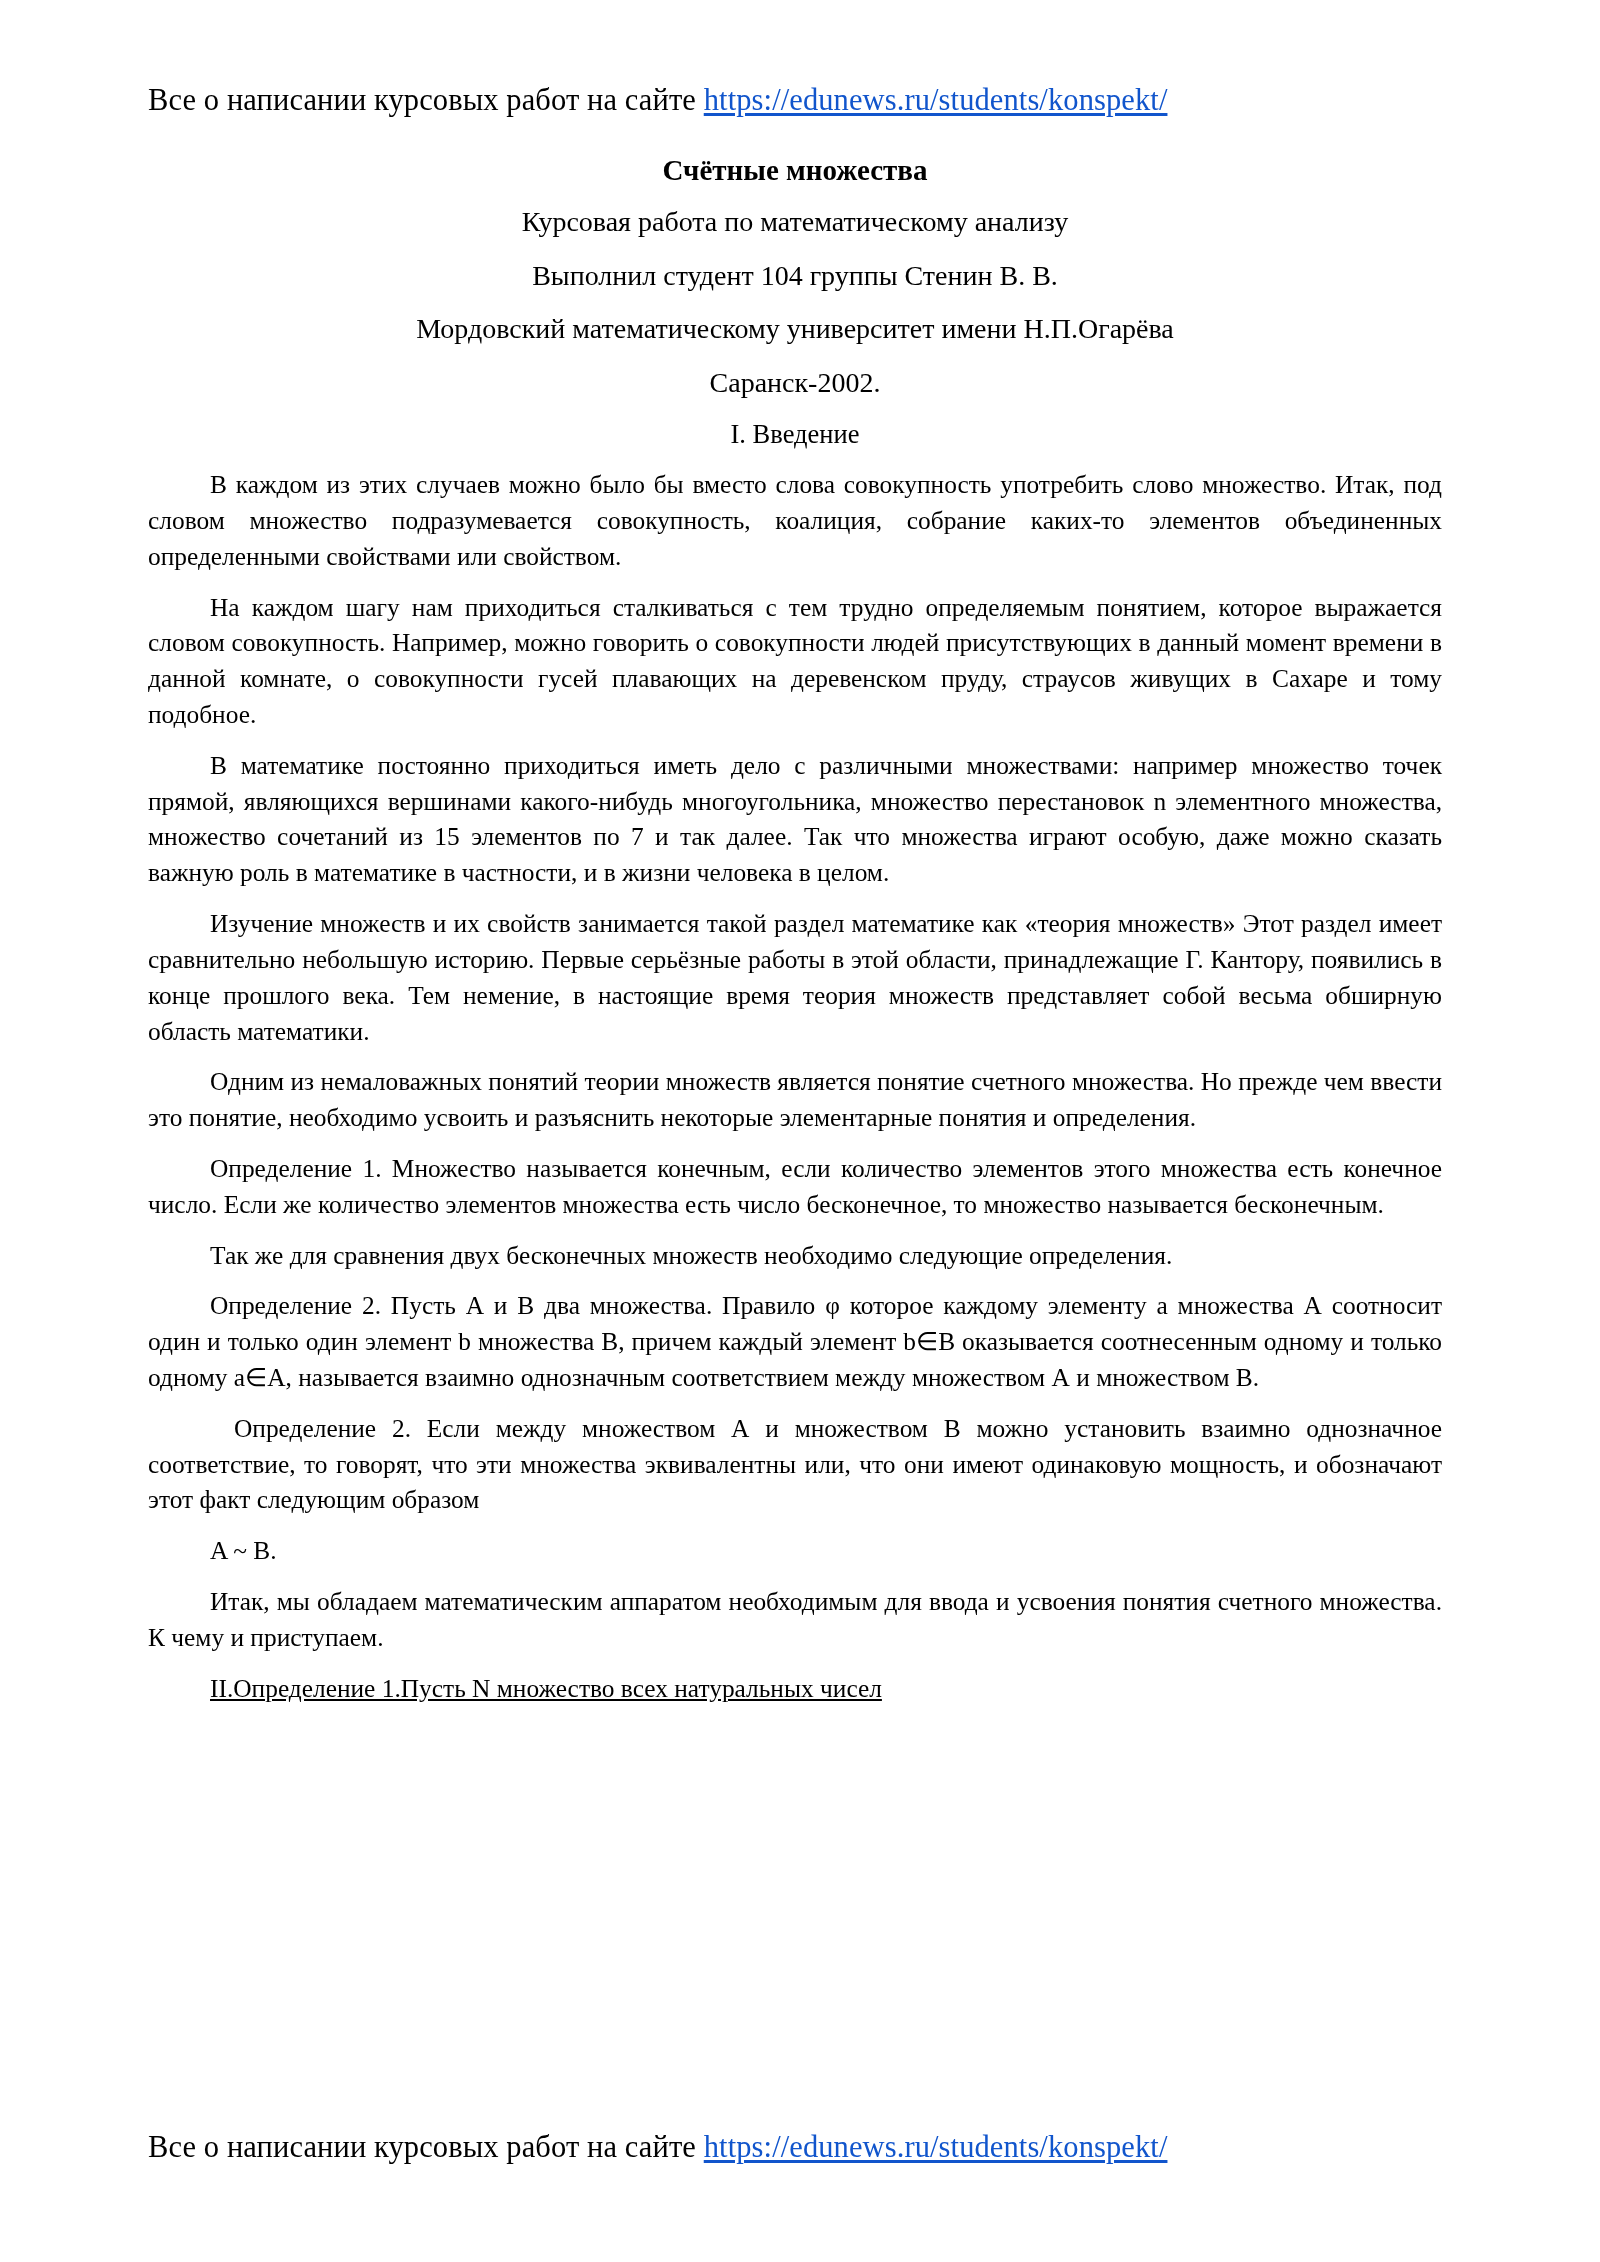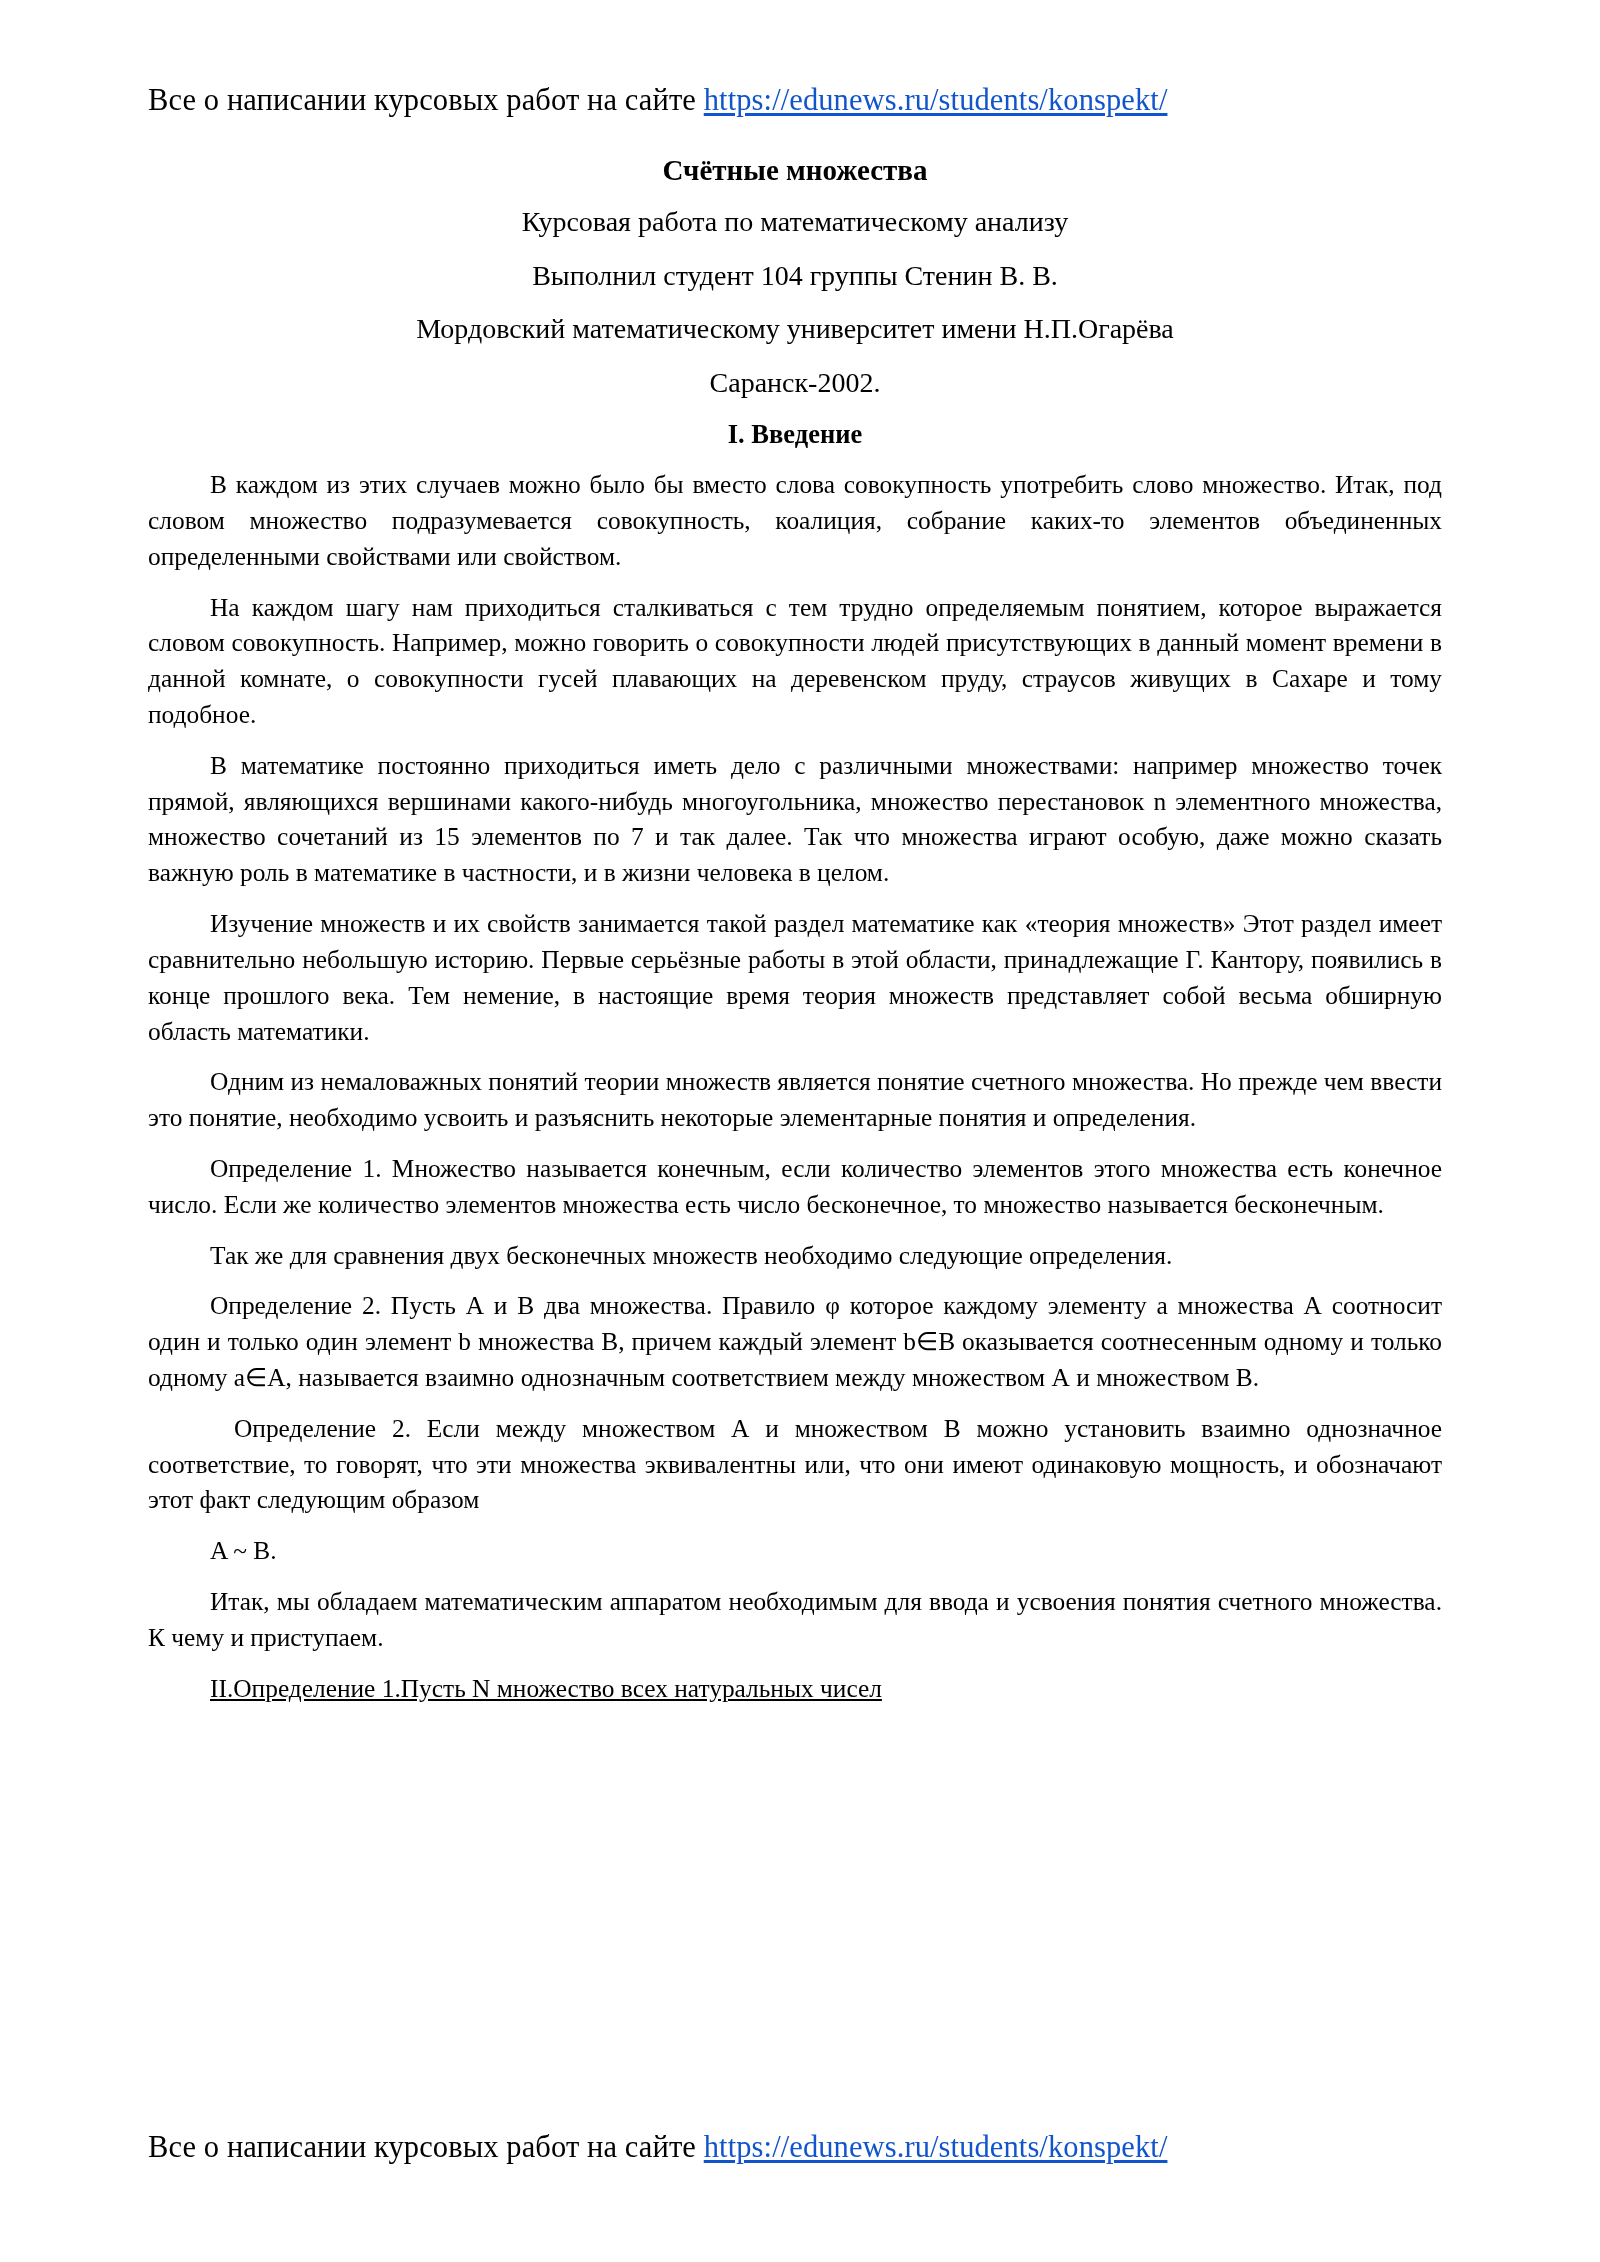--- a/index.html
+++ b/index.html
@@ -45,21 +45,21 @@
   }
   .center-line {
     text-align: center;
     font-size: 28px;
     line-height: 1.2;
     margin: 0 0 20px 0;
   }
   .section-head {
     text-align: center;
     font-size: 26.5px;
-    font-weight: bold;
+    font-weight: normal;
     line-height: 1.2;
     margin: 4px 0 16px 0;
   }
   p.body-text {
     font-size: 25.4px;
     line-height: 1.41;
     text-align: justify;
     text-indent: 62px;
     margin: 0 0 15px 0;
     hyphens: none;

